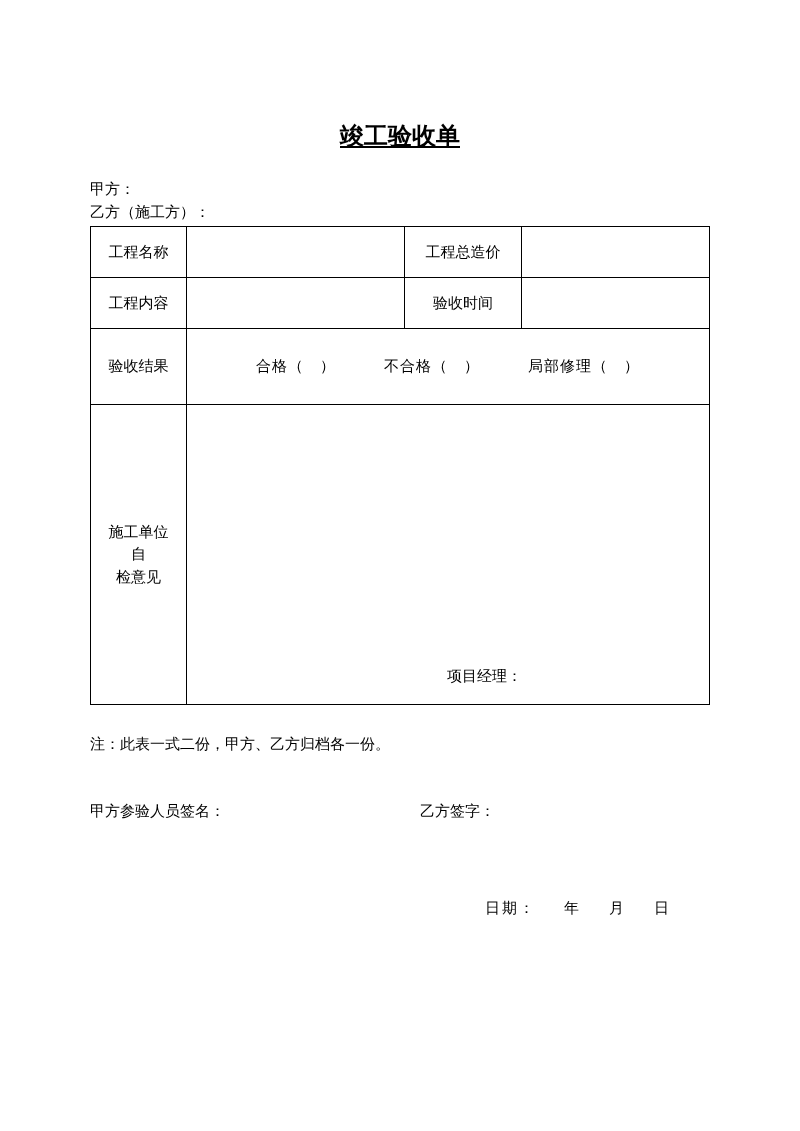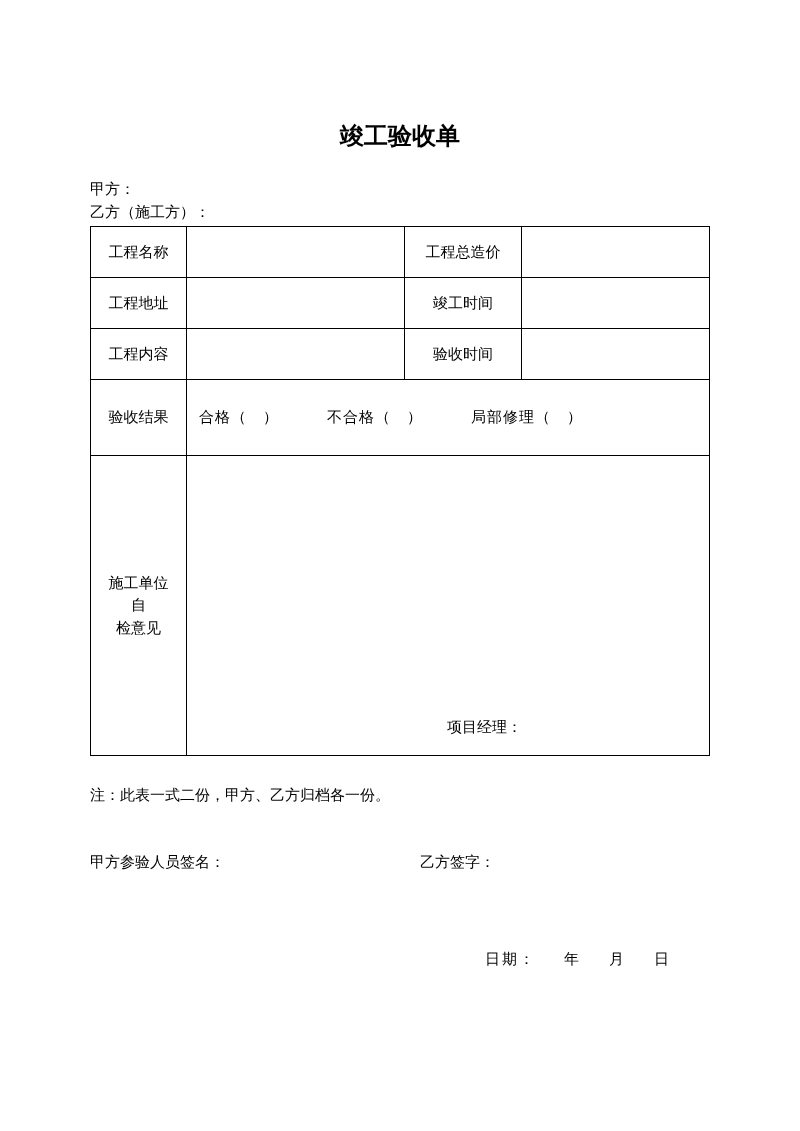--- a/index.html
+++ b/index.html
@@ -14,20 +14,21 @@
       font-family: "SimSun", "宋体", serif;
       font-size: 15px;
       color: #000;
       padding: 120px 90px 0 90px;
     }
     .title {
       text-align: center;
       font-size: 24px;
       font-weight: bold;
       margin-bottom: 28px;
+      text-decoration: underline;
     }
     .party-line {
       margin-bottom: 4px;
       font-size: 15px;
     }
     table {
       border-collapse: collapse;
       width: 100%;
       table-layout: fixed;
     }
@@ -37,21 +38,21 @@
       padding: 12px;
     }
     .label-cell {
       text-align: center;
       height: 51px;
     }
     .result-row td {
       height: 76px;
     }
     .result-options {
-      text-align: left;
+      text-align: center;
       font-size: 15px;
       letter-spacing: 1px;
     }
     .opinion-row td {
       height: 300px;
     }
     .opinion-label {
       text-align: center;
       line-height: 1.5;
     }
@@ -104,26 +105,20 @@
     <col>
   </colgroup>
   <tbody>
       <tr>
     <td class="label-cell">工程名称</td>
     <td class="label-cell"></td>
     <td class="label-cell">工程总造价</td>
     <td class="label-cell"></td>
   </tr>
   <tr>
-    <td class="label-cell">工程地址</td>
-    <td class="label-cell"></td>
-    <td class="label-cell">竣工时间</td>
-    <td class="label-cell"></td>
-  </tr>
-  <tr>
     <td class="label-cell">工程内容</td>
     <td class="label-cell"></td>
     <td class="label-cell">验收时间</td>
     <td class="label-cell"></td>
   </tr>
   <tr class="result-row">
     <td class="label-cell">验收结果</td>
     <td colspan="3" class="result-options">合格（　）　　　不合格（　）　　　局部修理（　）</td>
   </tr>
   <tr class="opinion-row">

